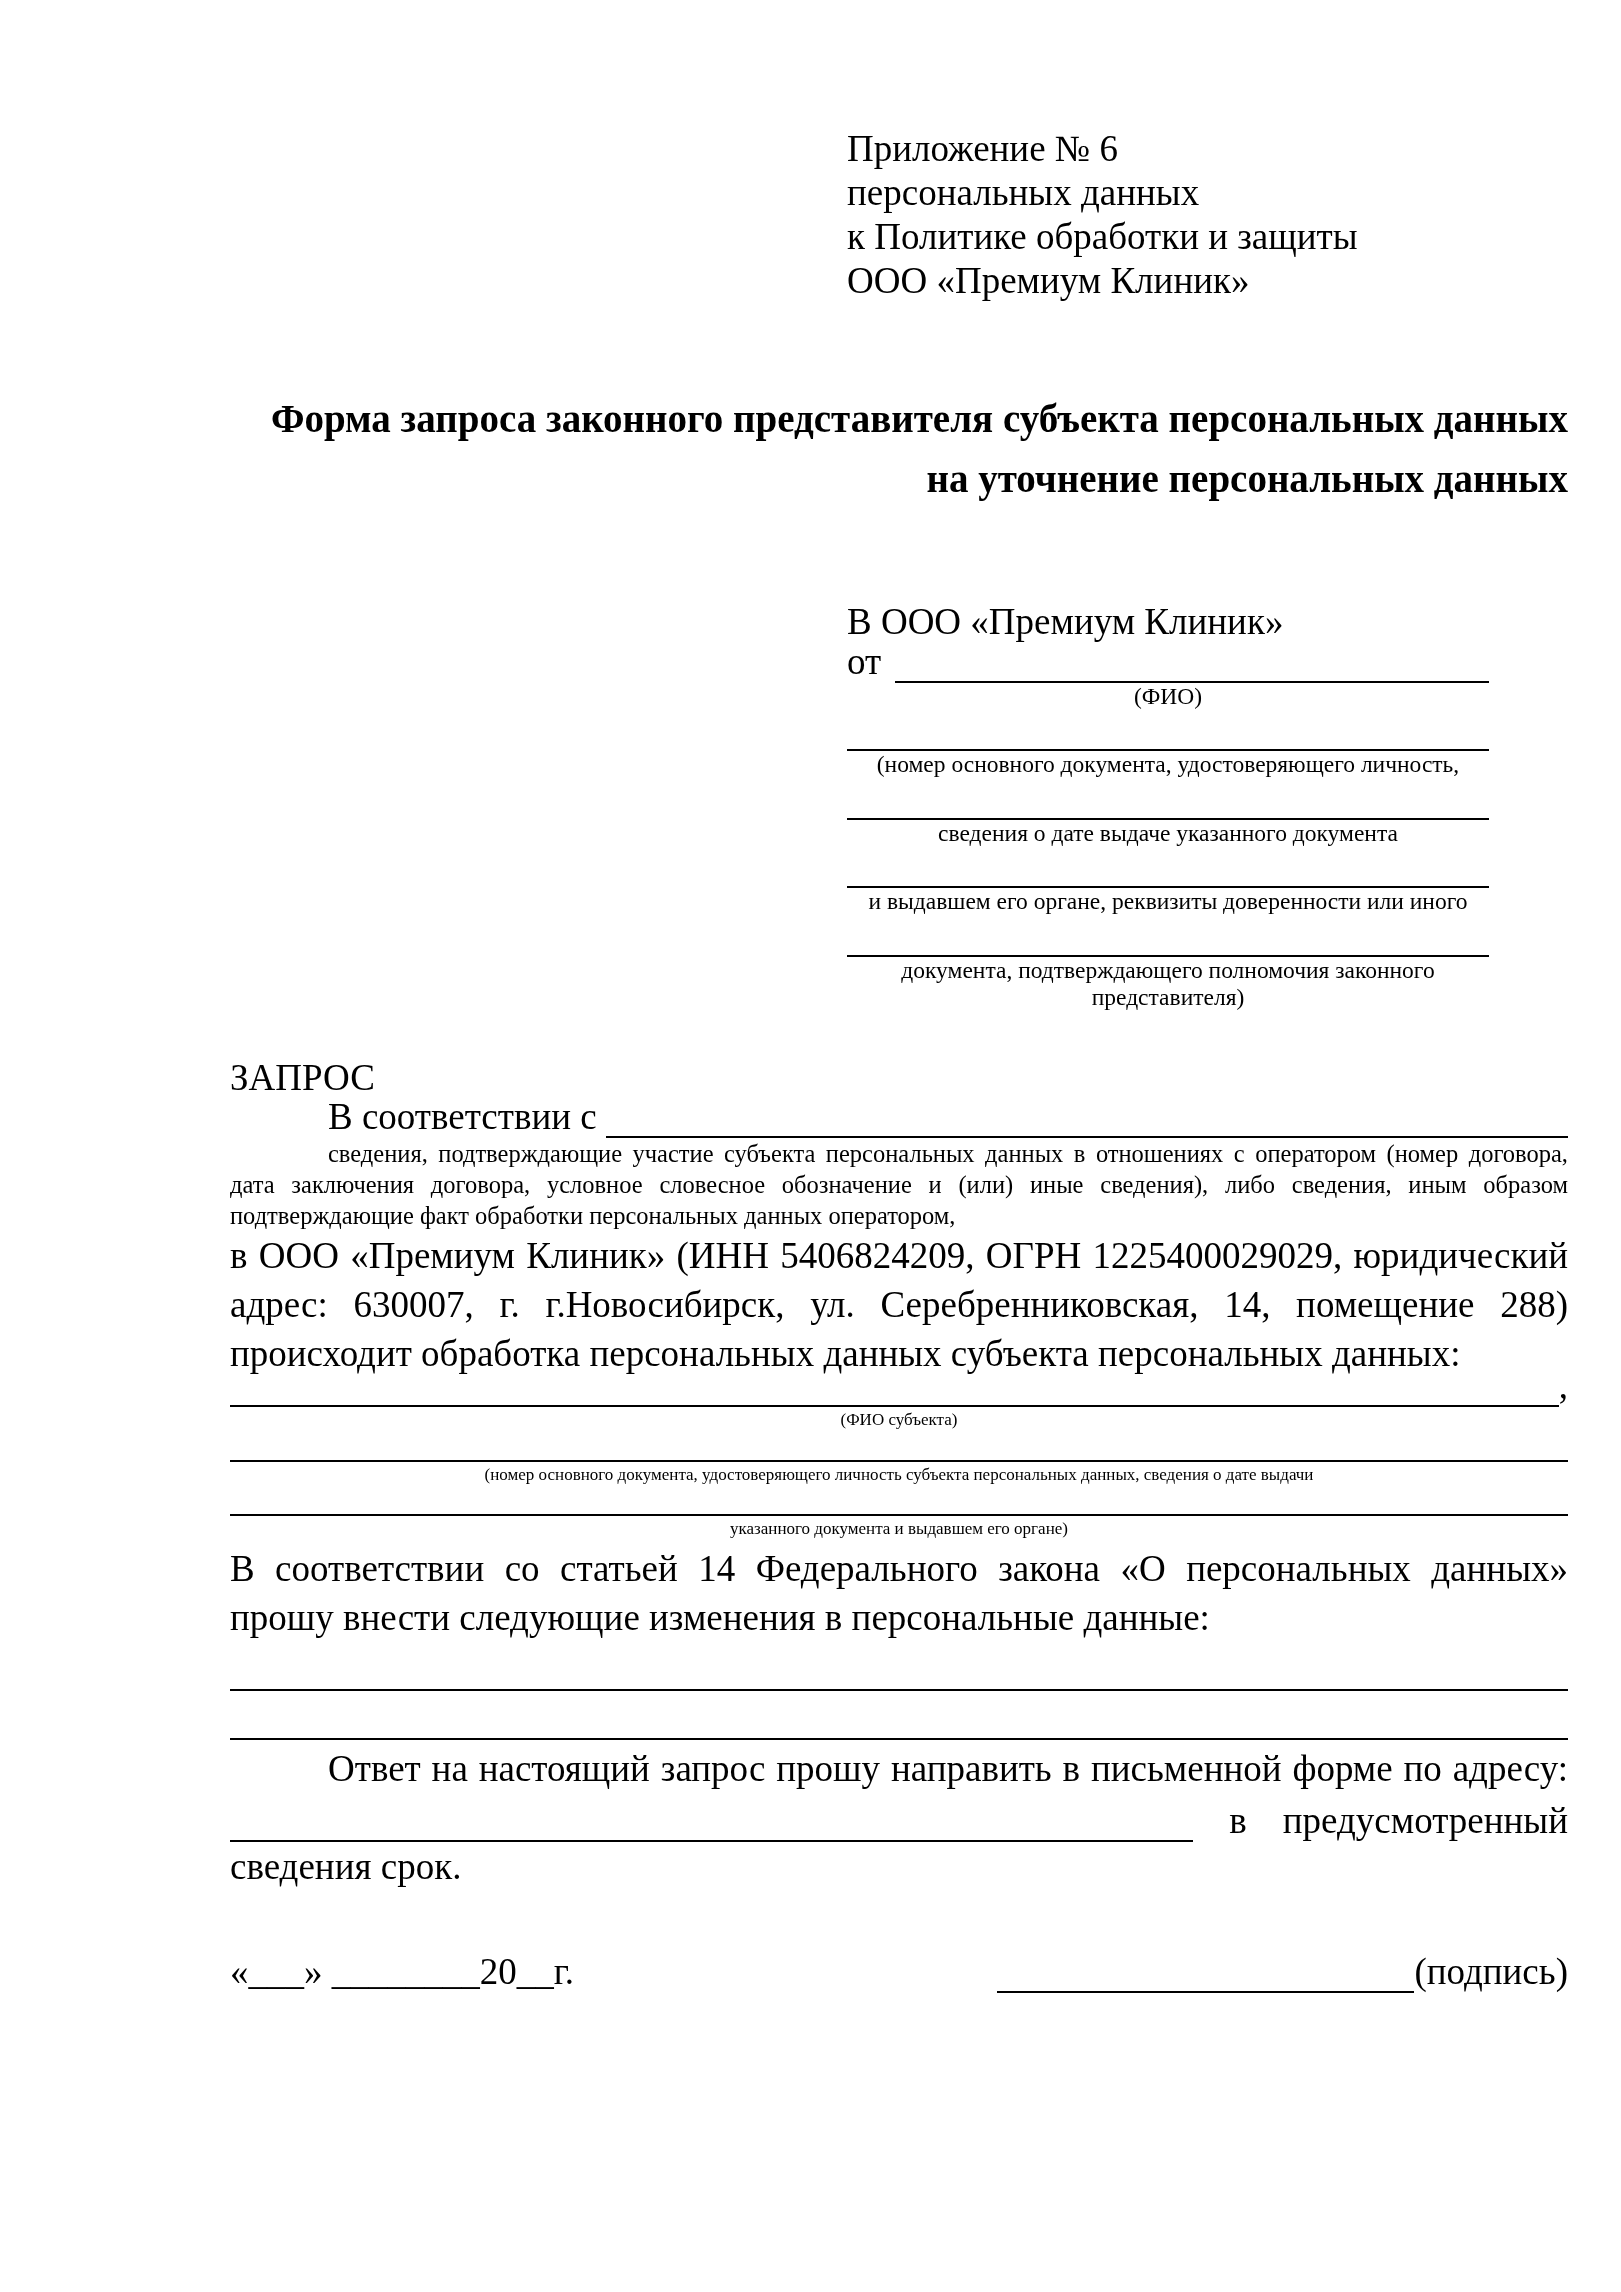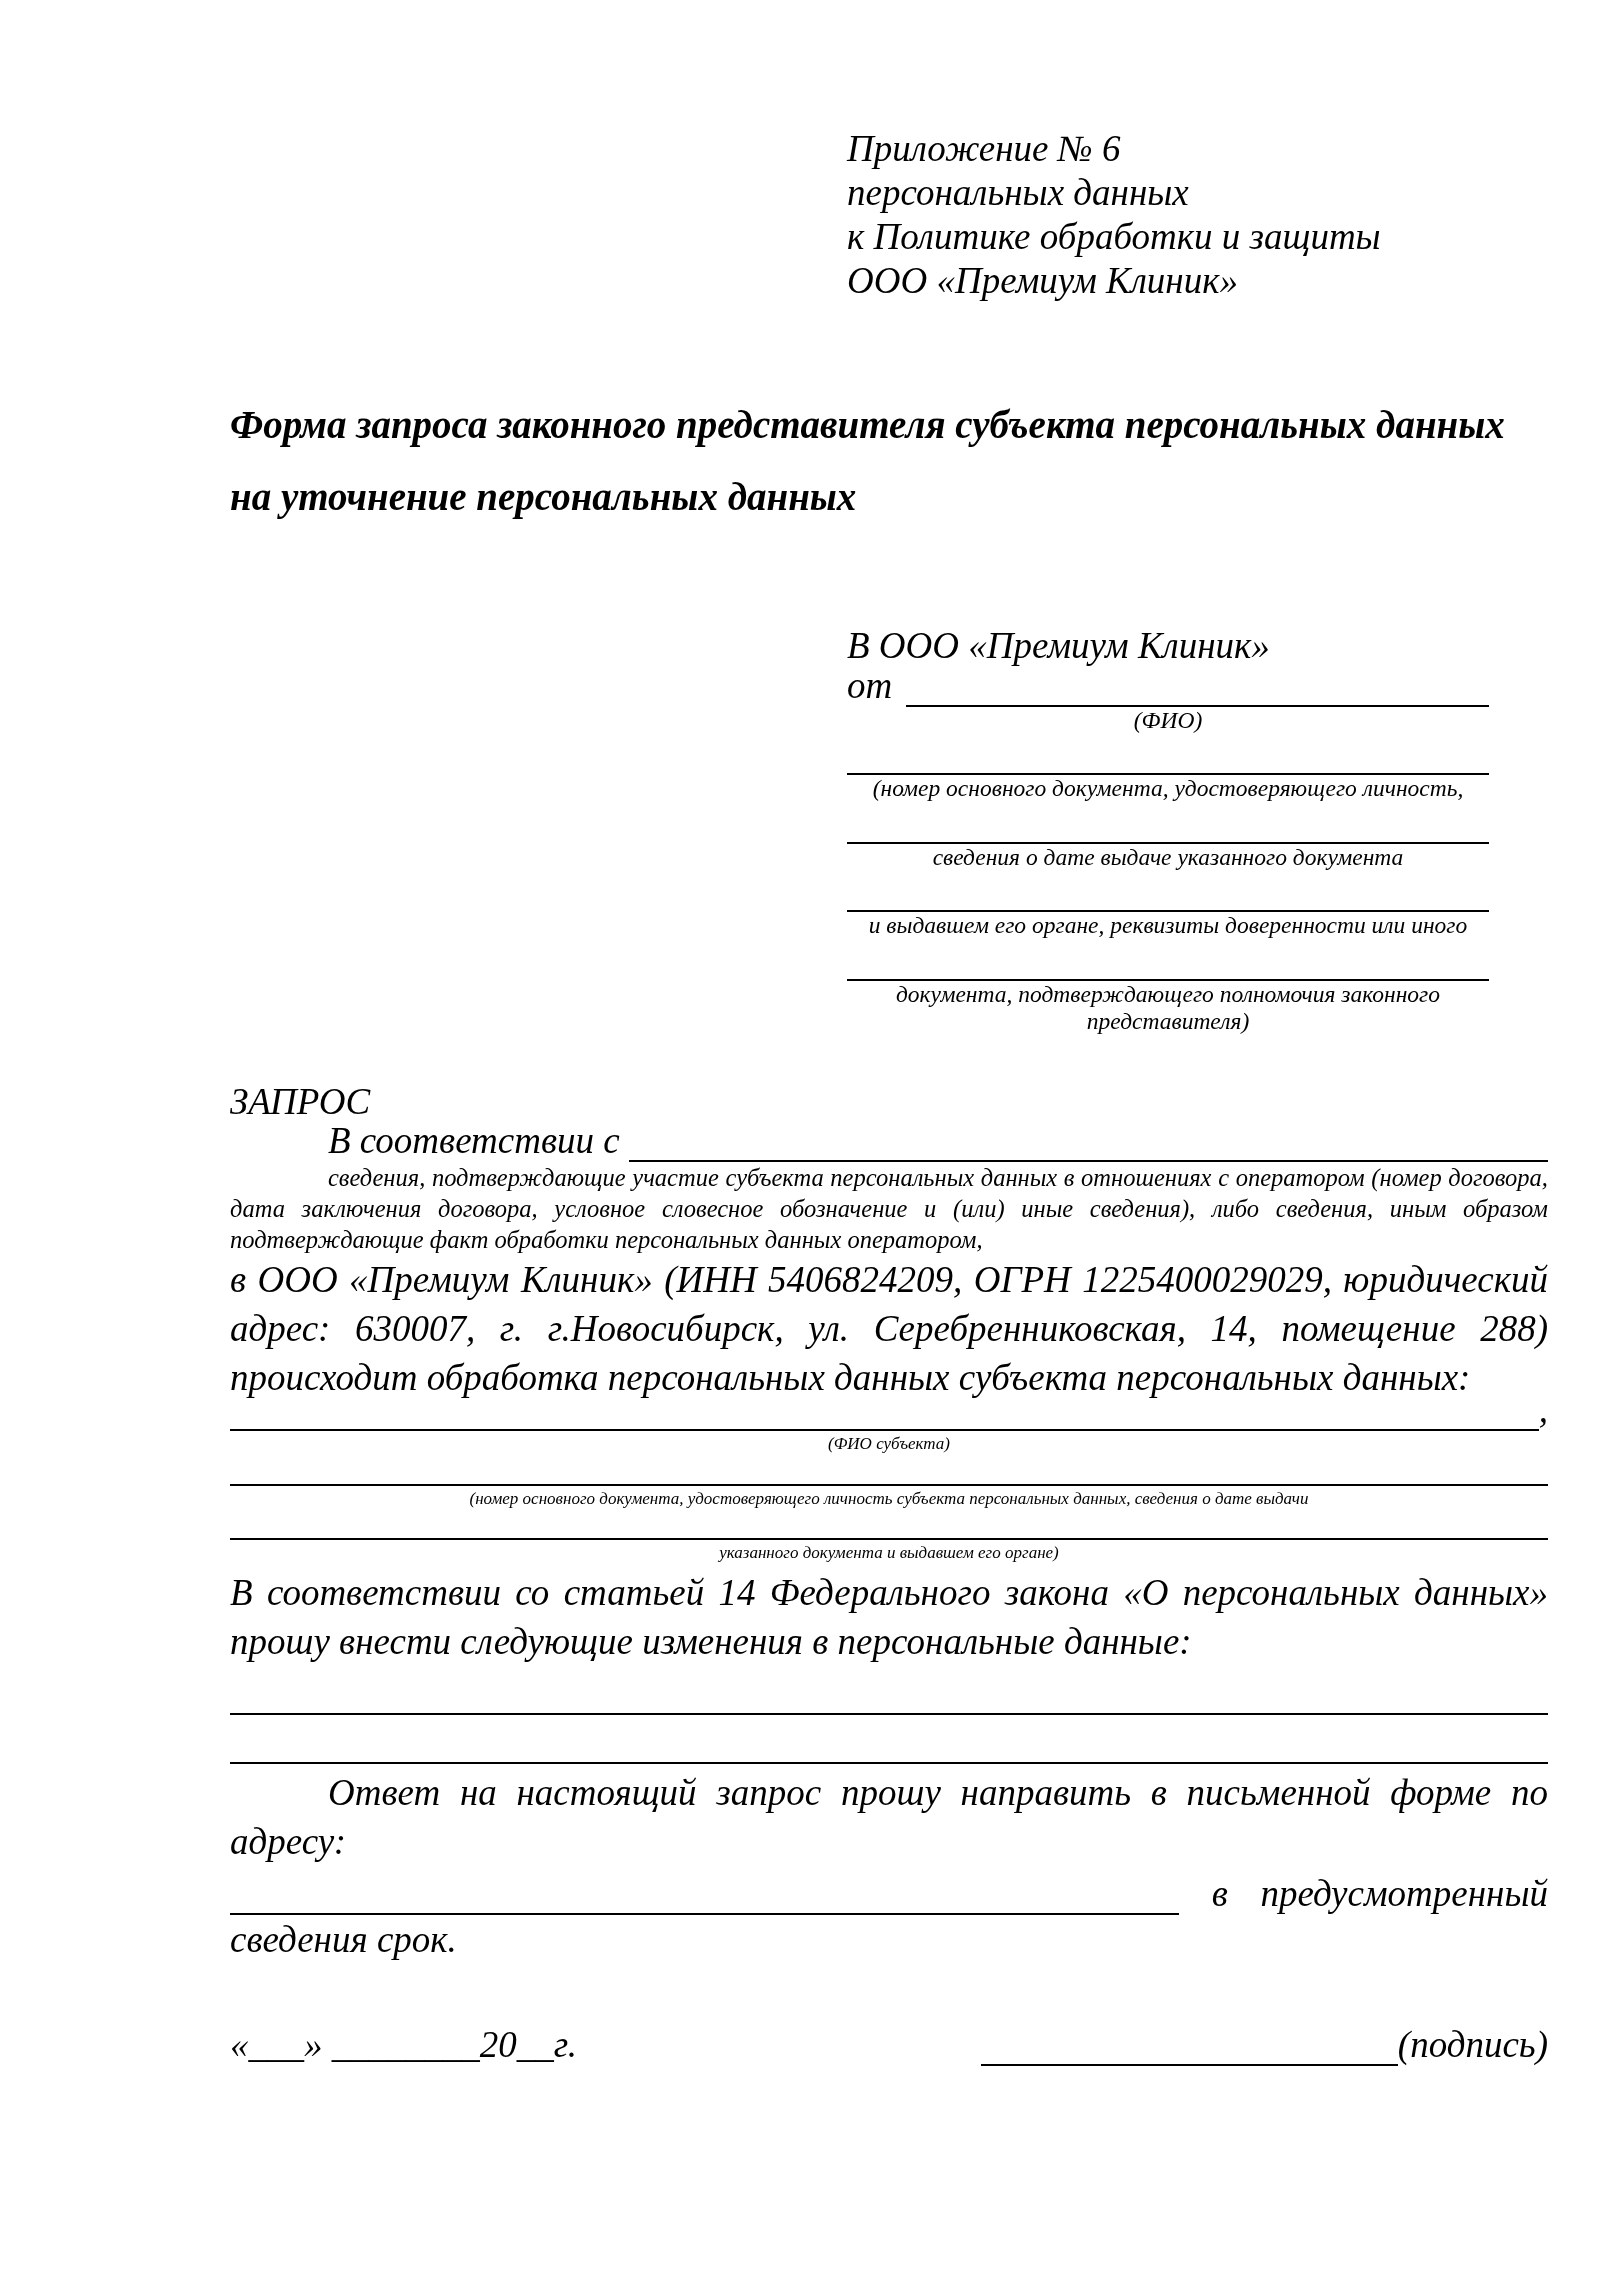--- a/index.html
+++ b/index.html
@@ -1,27 +1,27 @@
 <!DOCTYPE html>
 <html lang="ru"><head>
 <meta charset="utf-8">
 <style>
   html,body{margin:0;padding:0;background:#888;}
   .page{
     width:1621px;height:2293px;background:#ffffff;color:#000000;
     font-family:"Liberation Serif","DejaVu Serif",serif;
     position:relative;margin:0 auto;overflow:hidden;box-sizing:border-box;
   }
-  .content{padding:127px 73px 0 230px;box-sizing:border-box;font-style:italic;}
+  .content{padding:127px 53px 0 230px;box-sizing:border-box;}
 
   
   .header-note{margin-left:617px;font-size:37px;line-height:44px;white-space:nowrap;}
 
   
-  .doc-title{margin-top:86px;font-size:39px;font-weight:bold;text-align:left;line-height:72px;}
+  .doc-title{margin-top:86px;font-size:39px;font-weight:bold;text-align:right;line-height:60px;}
 
   
   .addressee{margin-top:90px;margin-left:617px;width:642px;}
   .addressee .org{font-size:37px;line-height:45px;}
   .from-row{display:flex;align-items:flex-end;height:39px;font-size:37px;}
   .from-row .lbl{margin-right:13.7px;}
   .fill{flex:1 1 auto;border-bottom:2.9px solid #000;}
   .cap{font-size:23.5px;line-height:27.4px;text-align:center;}
   .blank{height:39px;border-bottom:2.9px solid #000;}
 

